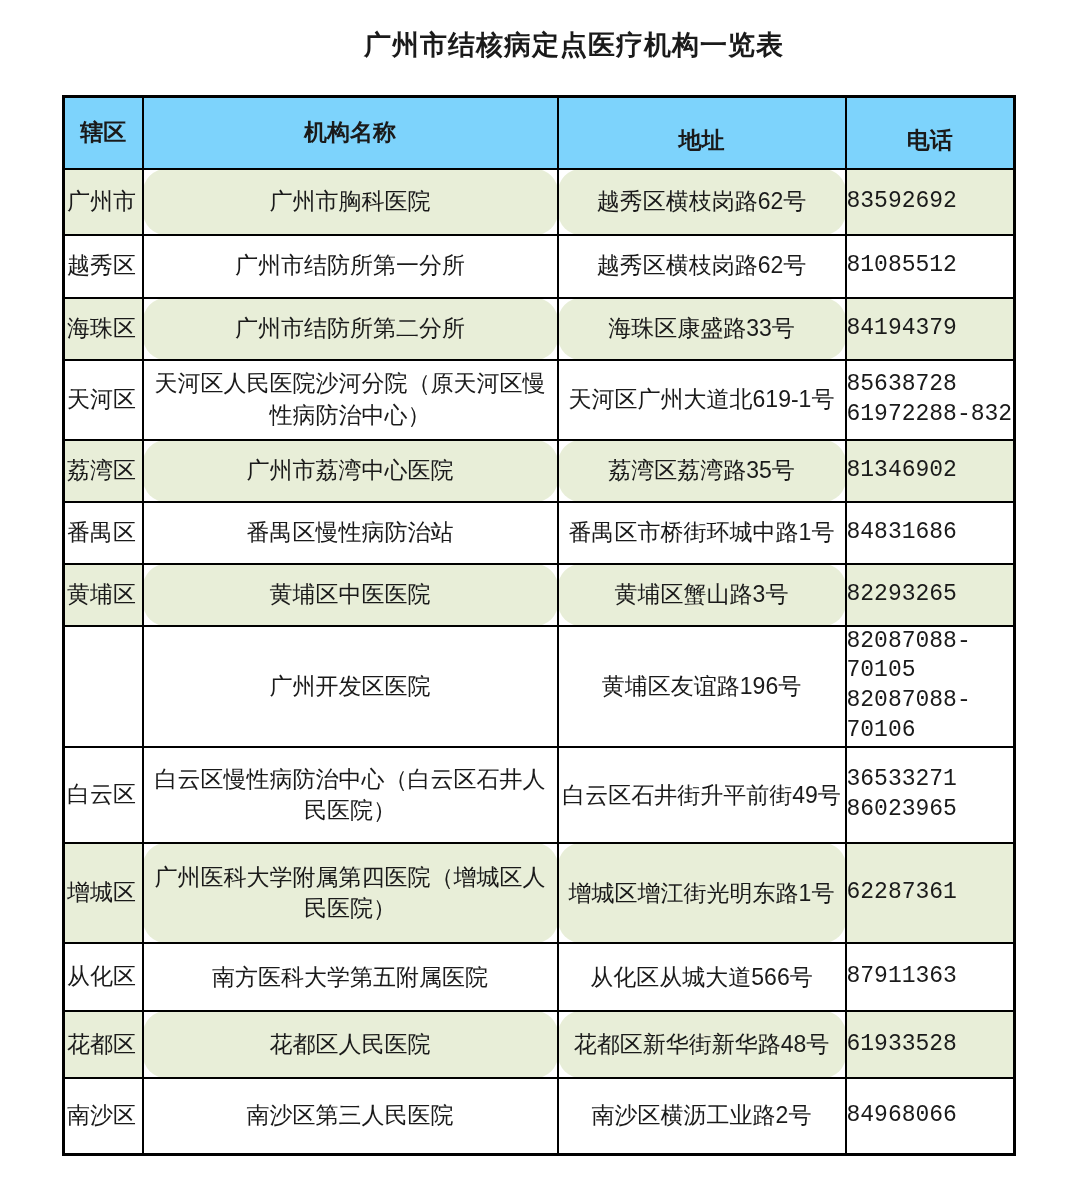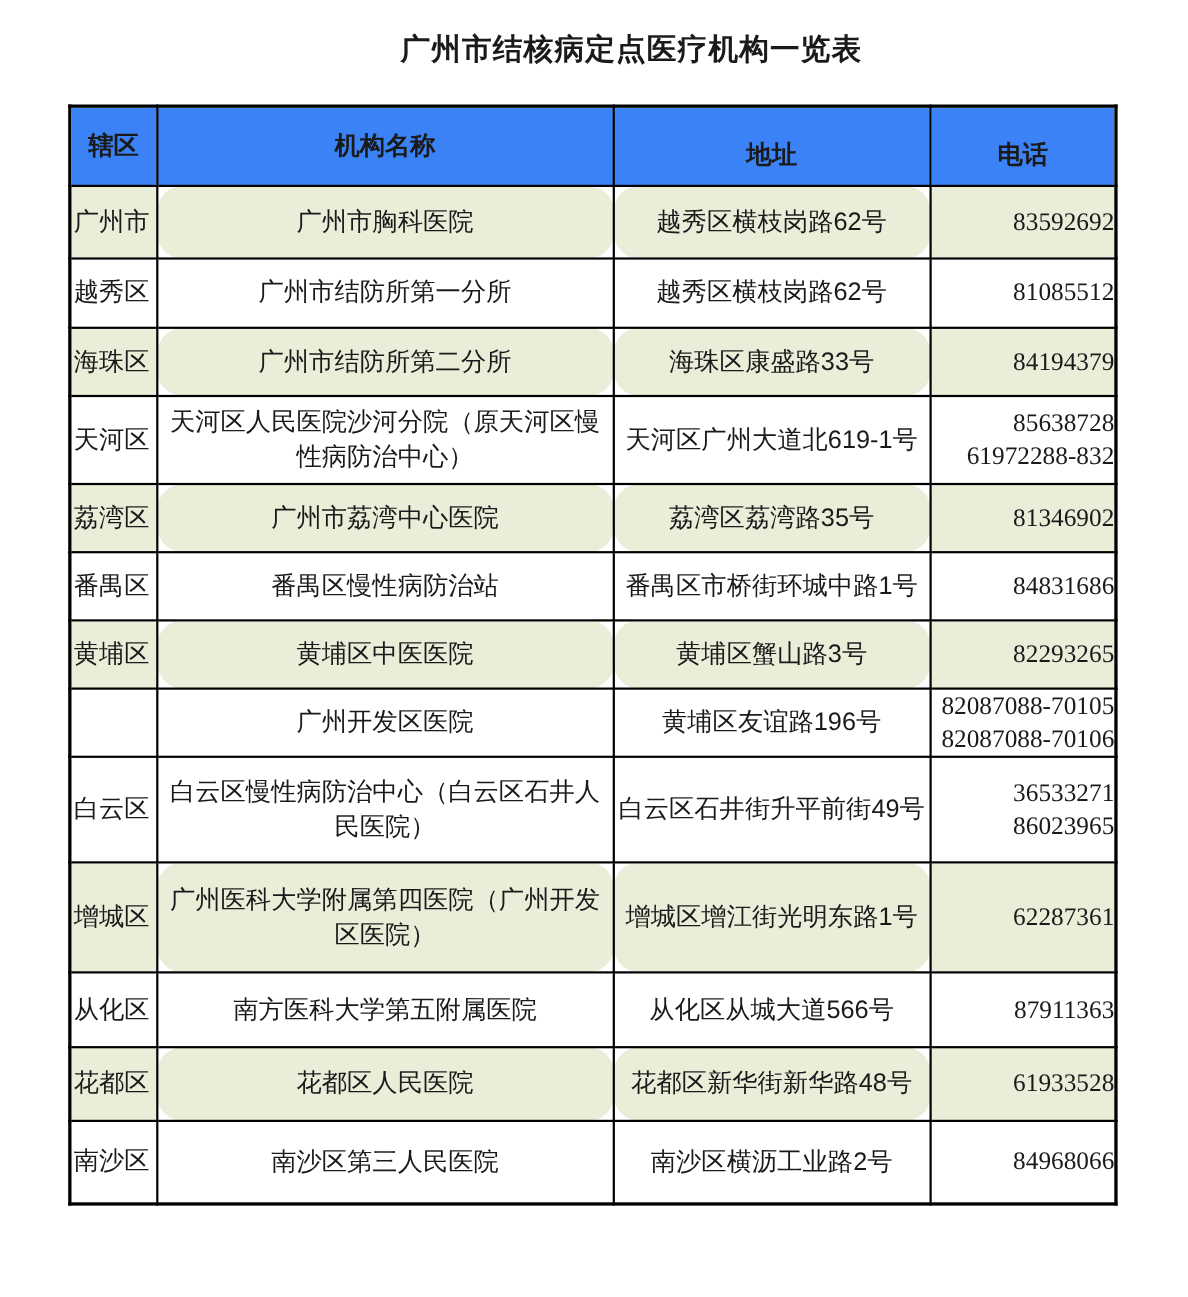--- a/index.html
+++ b/index.html
@@ -31,41 +31,41 @@
     border: 3px solid var(--line);
   }
   .med-table th, .med-table td {
     border: 2px solid var(--line);
     overflow: hidden;
   }
   .med-table thead tr { height: 72px; }
   .med-table th {
     font-size: 23px;
     font-weight: bold;
-    background: #3b82f6;
+    background: #7dd3fc;
     text-align: center;
   }
   th.h-mid { vertical-align: middle; }
   th.h-bottom { vertical-align: bottom; padding-bottom: 12px; }
   td.c-district {
     text-align: left;
     padding: 0 0 0 2px;
     font-size: 23px;
     line-height: 1.3;
   }
   td.c-name, td.c-address {
     text-align: center;
     font-size: 23px;
     line-height: 1.35;
     padding: 0 2px;
     border-radius: 23px;
   }
   td.c-phone {
-    text-align: right;
-    font-family: Liberation Serif, serif;
+    text-align: left;
+    font-family: Liberation Mono, monospace;
     font-size: 23px;
     line-height: 1.3;
     padding: 0;
   }
   tr.hl td { background: var(--hl); }
 </style>
 </head>
 <body>
 
 <div class="page-title">广州市结核病定点医疗机构一览表</div>
@@ -156,21 +156,21 @@
         <td class="c-district">白云区</td>
         <td class="c-name">白云区慢性病防治中心（白云区石井人民医院）</td>
         <td class="c-address">白云区石井街升平前街49号</td>
         <td class="c-phone">
           <div>36533271</div>
           <div>86023965</div>
         </td>
       </tr>
       <tr class="hl" style="height: 100px;">
         <td class="c-district">增城区</td>
-        <td class="c-name">广州医科大学附属第四医院（广州开发区医院）</td>
+        <td class="c-name">广州医科大学附属第四医院（增城区人民医院）</td>
         <td class="c-address">增城区增江街光明东路1号</td>
         <td class="c-phone">
           <div>62287361</div>
         </td>
       </tr>
       <tr style="height: 68px;">
         <td class="c-district">从化区</td>
         <td class="c-name">南方医科大学第五附属医院</td>
         <td class="c-address">从化区从城大道566号</td>
         <td class="c-phone">

